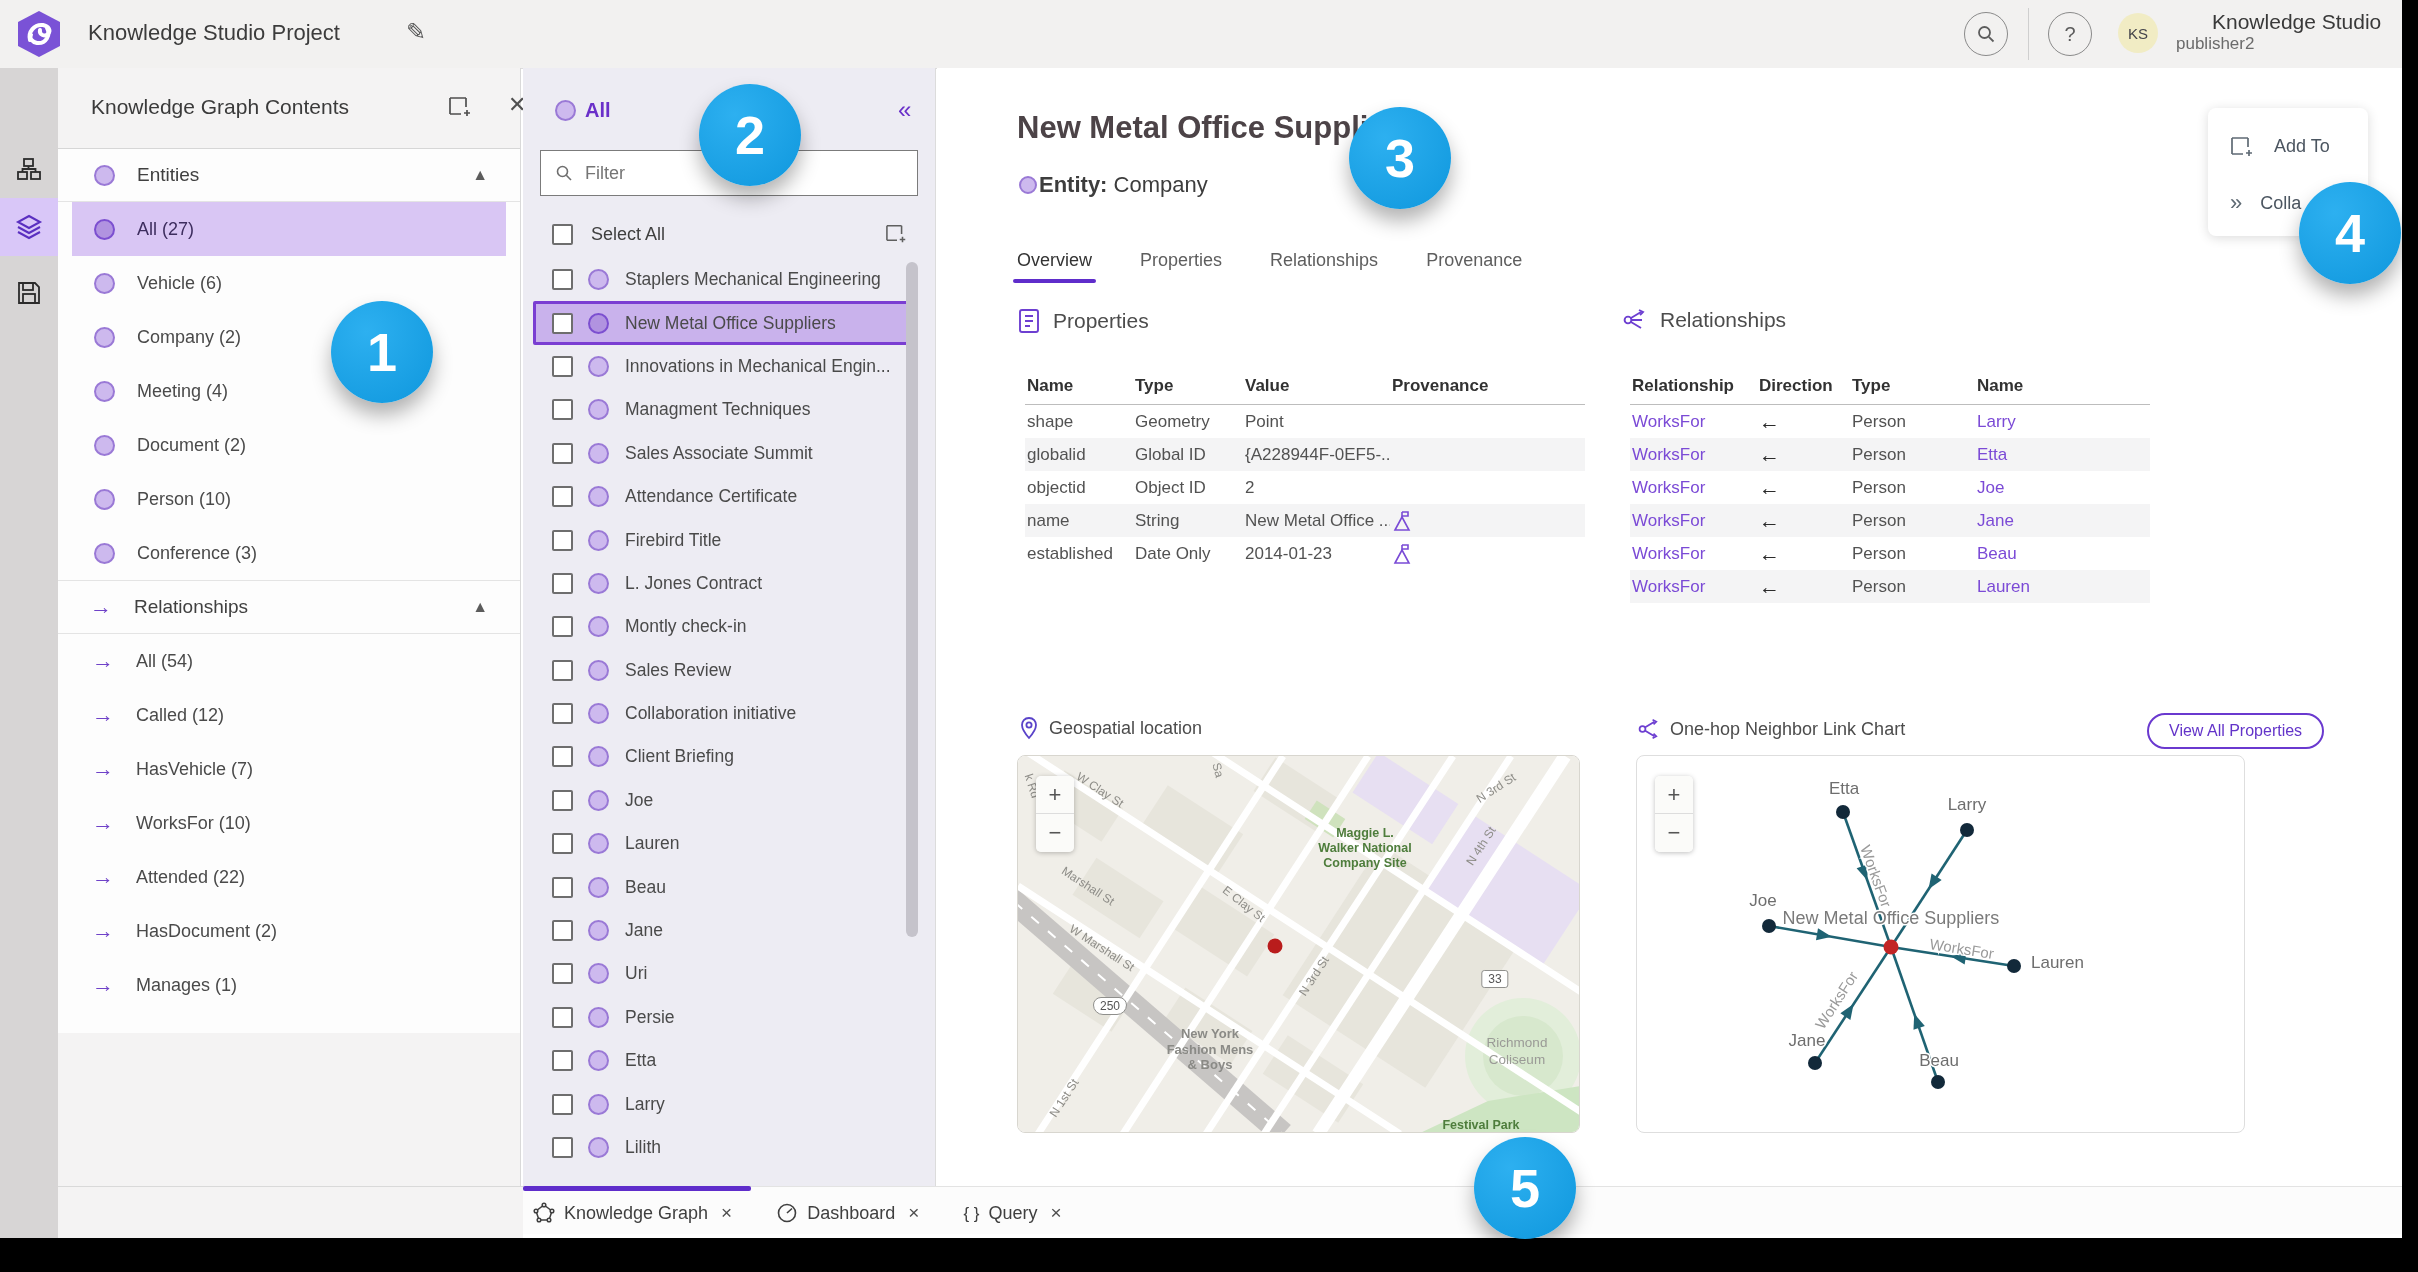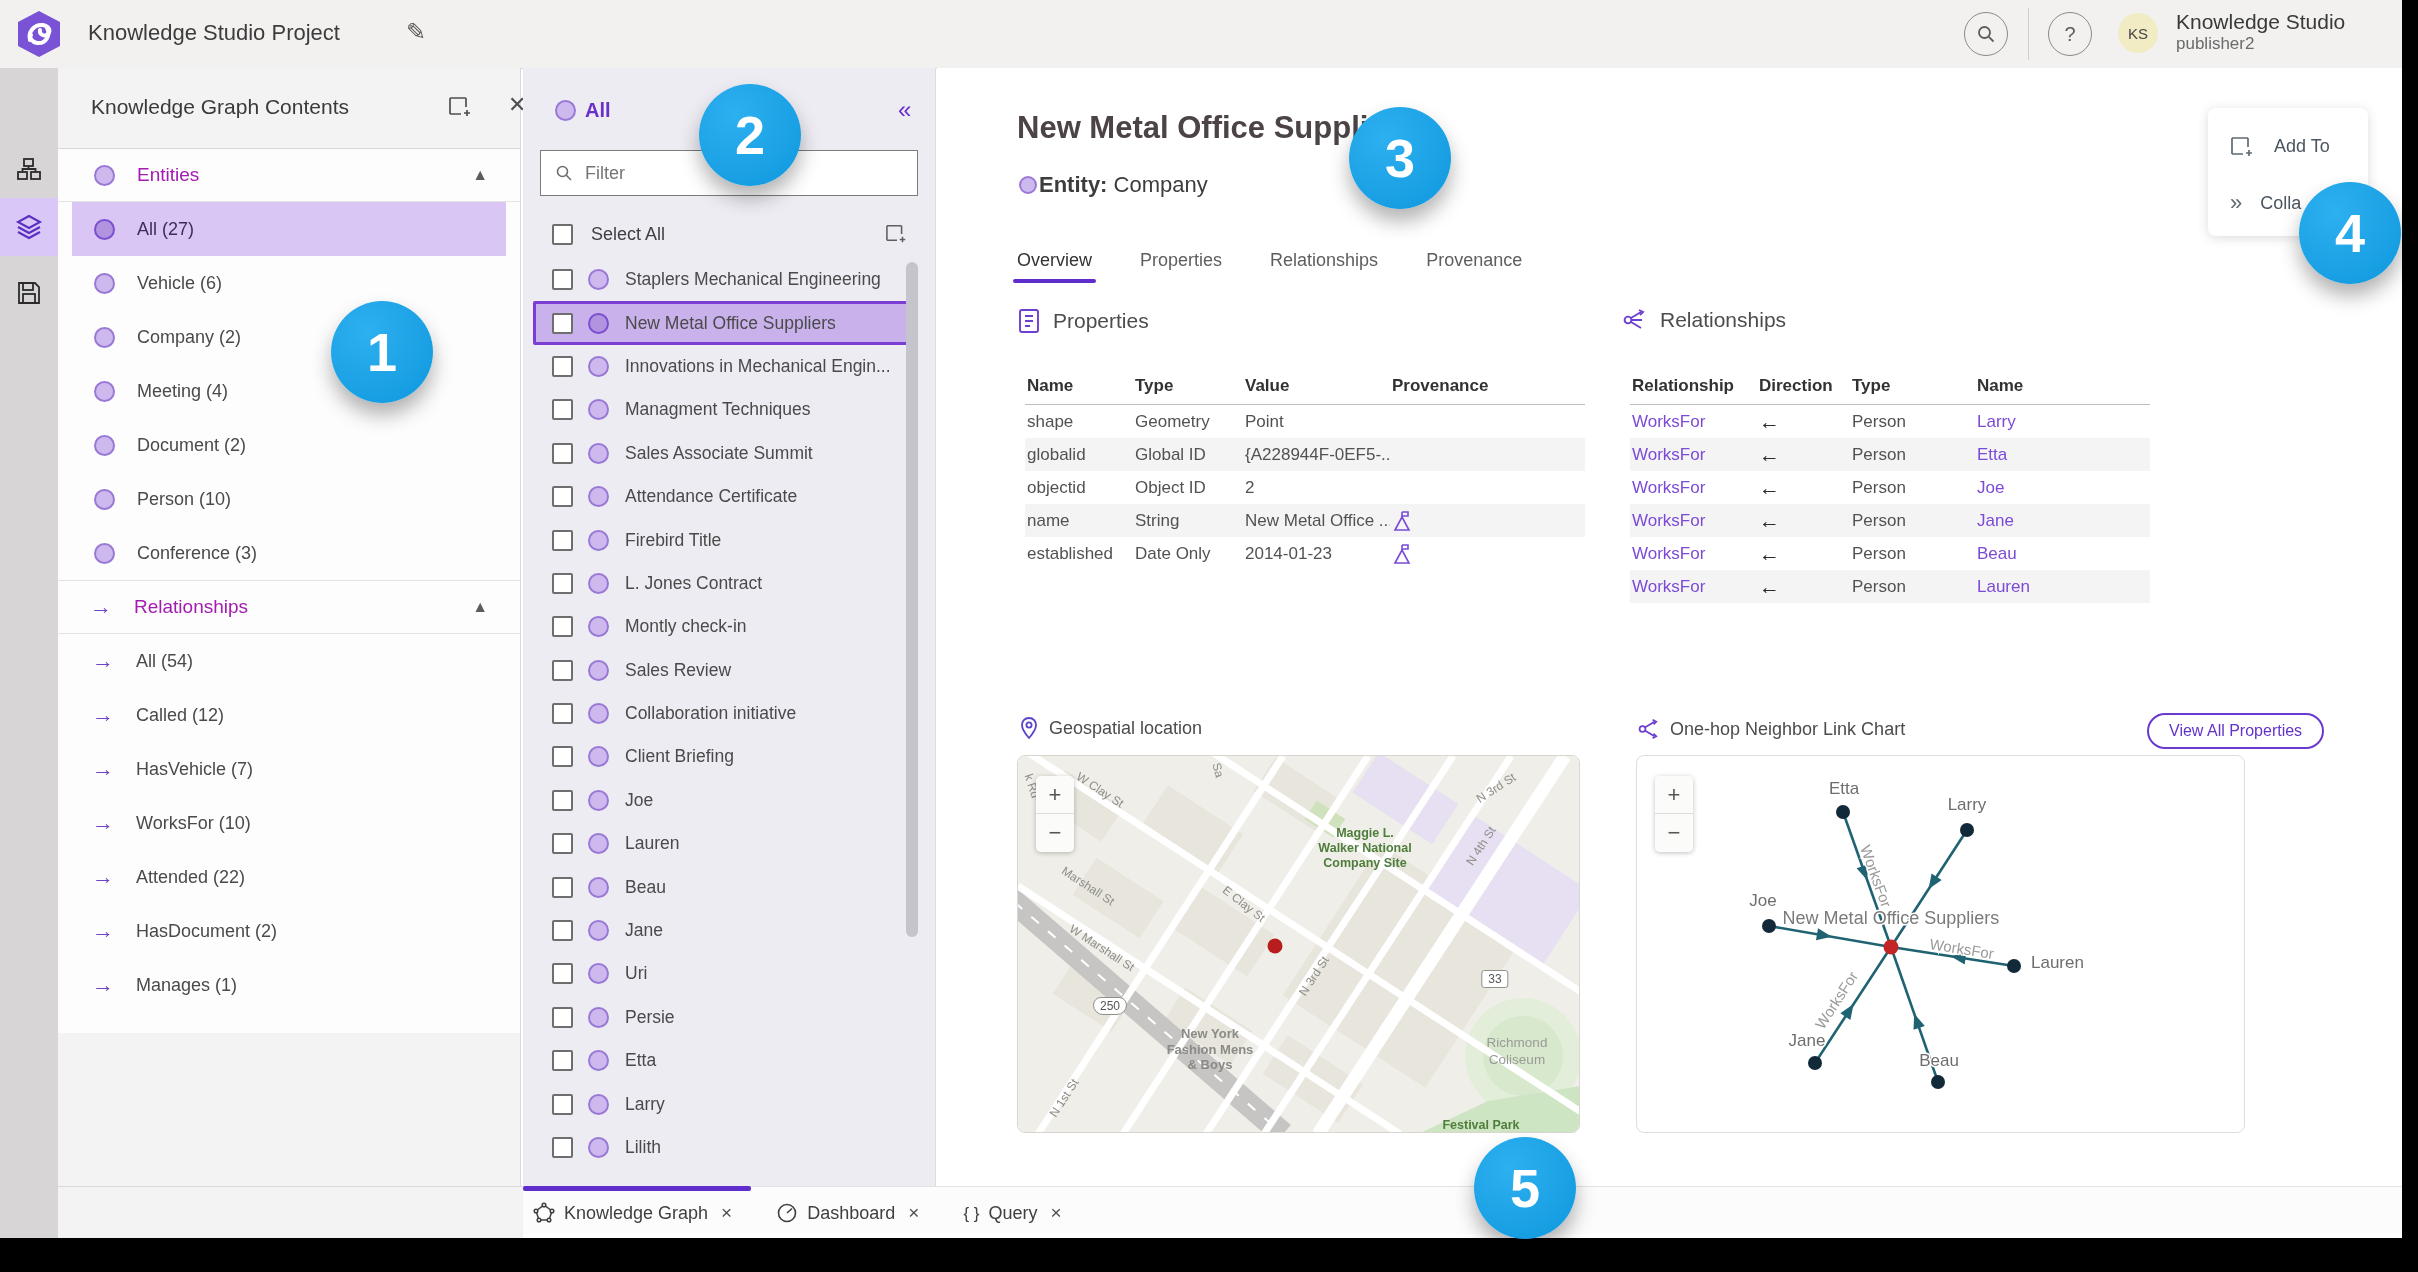--- a/index.html
+++ b/index.html
@@ -13,39 +13,39 @@
   #proj-title{left:88px;top:20px;font-size:22px;color:#3c3c3c;}
   #edit-pencil{left:406px;top:18px;font-size:24px;color:#555;}
   .circ-btn{width:42px;height:42px;border:1.5px solid #8a8a8a;border-radius:50%;background:transparent;
             display:flex;align-items:center;justify-content:center;color:#5c5c5c;font-size:20px;}
   #search-btn{left:1964px;top:12px;}
   #topbar-divider{left:2028px;top:8px;width:1px;height:52px;background:#cfcfcf;}
   #help-btn{left:2048px;top:12px;}
   #avatar{left:2118px;top:13px;width:40px;height:40px;border-radius:50%;background:#f1ecc4;
           display:flex;align-items:center;justify-content:center;font-size:15px;color:#44444a;}
   #product-block{left:2176px;top:10px;line-height:1.15;}
-  #product-name{font-size:21px;color:#393939;}
+  #product-name{font-size:21px;color:#393939;margin-left:36px;}
   #product-user{font-size:17px;color:#6b6b6b;}
 
   
   #left-rail{left:0;top:68px;width:58px;height:1170px;background:#d7d5d5;}
   .rail-item{left:0;width:58px;height:58px;display:flex;align-items:center;justify-content:center;}
   .rail-item.sel{background:#d9c7f8;}
   #rail-expand{left:14px;top:1192px;font-size:26px;color:#3d3d3d;}
 
   
   #contents-panel{left:58px;top:68px;width:462px;height:1170px;background:#f4f3f3;border-right:1px solid #d9d9d9;}
   #contents-title{left:33px;top:27px;font-size:21px;color:#3a3a3a;}
   #contents-add{left:390px;top:26px;}
   #contents-close{left:450px;top:24px;font-size:22px;color:#4f4f4f;}
   #contents-divider{left:0;top:80px;width:462px;height:1px;background:#d6d6d6;}
   #contents-list{left:0;top:81px;width:462px;height:884px;background:#fdfdfd;}
   .sect-head{position:relative;height:52px;display:flex;align-items:center;border-bottom:1px solid #e4e4e4;}
   .sect-head .sicon{margin-left:36px;}
-  .sect-head .slbl{margin-left:22px;font-size:19px;color:#a21caf;}
+  .sect-head .slbl{margin-left:22px;font-size:19px;color:#404040;}
   .sect-head .chev{position:absolute;right:32px;color:#5c5c5c;font-size:16px;}
   .krow{position:relative;height:54px;display:flex;align-items:center;}
   .krow .dot{margin-left:36px;}
   .krow .arrow{margin-left:34px;font-size:22px;color:#6f42c8;width:22px;}
   .krow .klbl{margin-left:22px;font-size:18px;color:#4a4a4a;}
   .krow.sel{background:#d9c6f4;margin:0 14px;padding:0;}
   .krow.sel .dot{margin-left:22px;}
   .krow.sel .klbl{color:#3d2d5e;}
   .dot{width:21px;height:21px;border-radius:50%;background:#cdb9ee;border:2px solid #9a79d6;box-sizing:border-box;}
   .dot.dk{background:#b193e0;border-color:#7c4fd0;}

